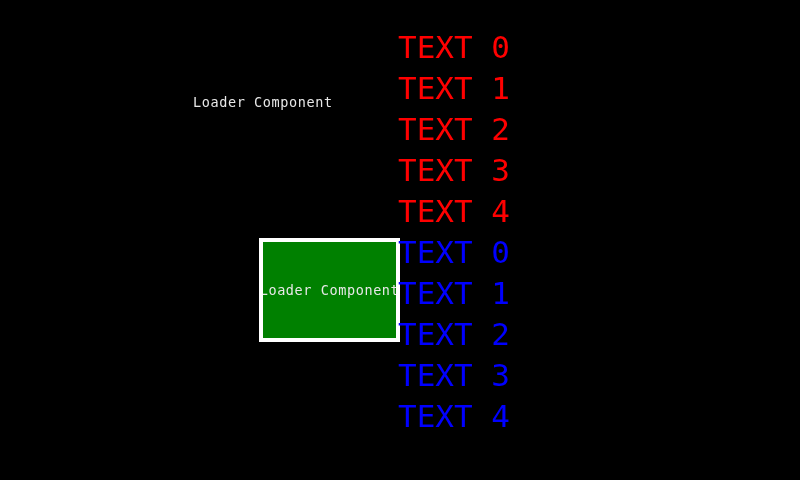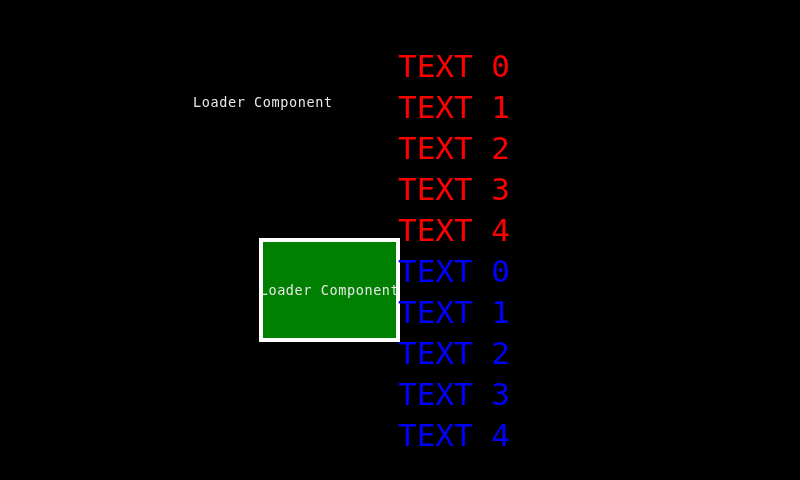--- a/index.html
+++ b/index.html
@@ -59,21 +59,21 @@
     letter-spacing: 0.6px;
     white-space: nowrap;
     
     flex: 0 0 auto;
   }
 
   
   .text-column {
     position: absolute;
     left: 398px;
-    top: 46px;
+    top: 27px;
     width: 260px;
   }
   .text-row {
     font-family: "DejaVu Sans Mono", monospace;
     font-size: 31px;
     line-height: 41px;
     height: 41px;
     white-space: pre;
     letter-spacing: 0px;
   }

